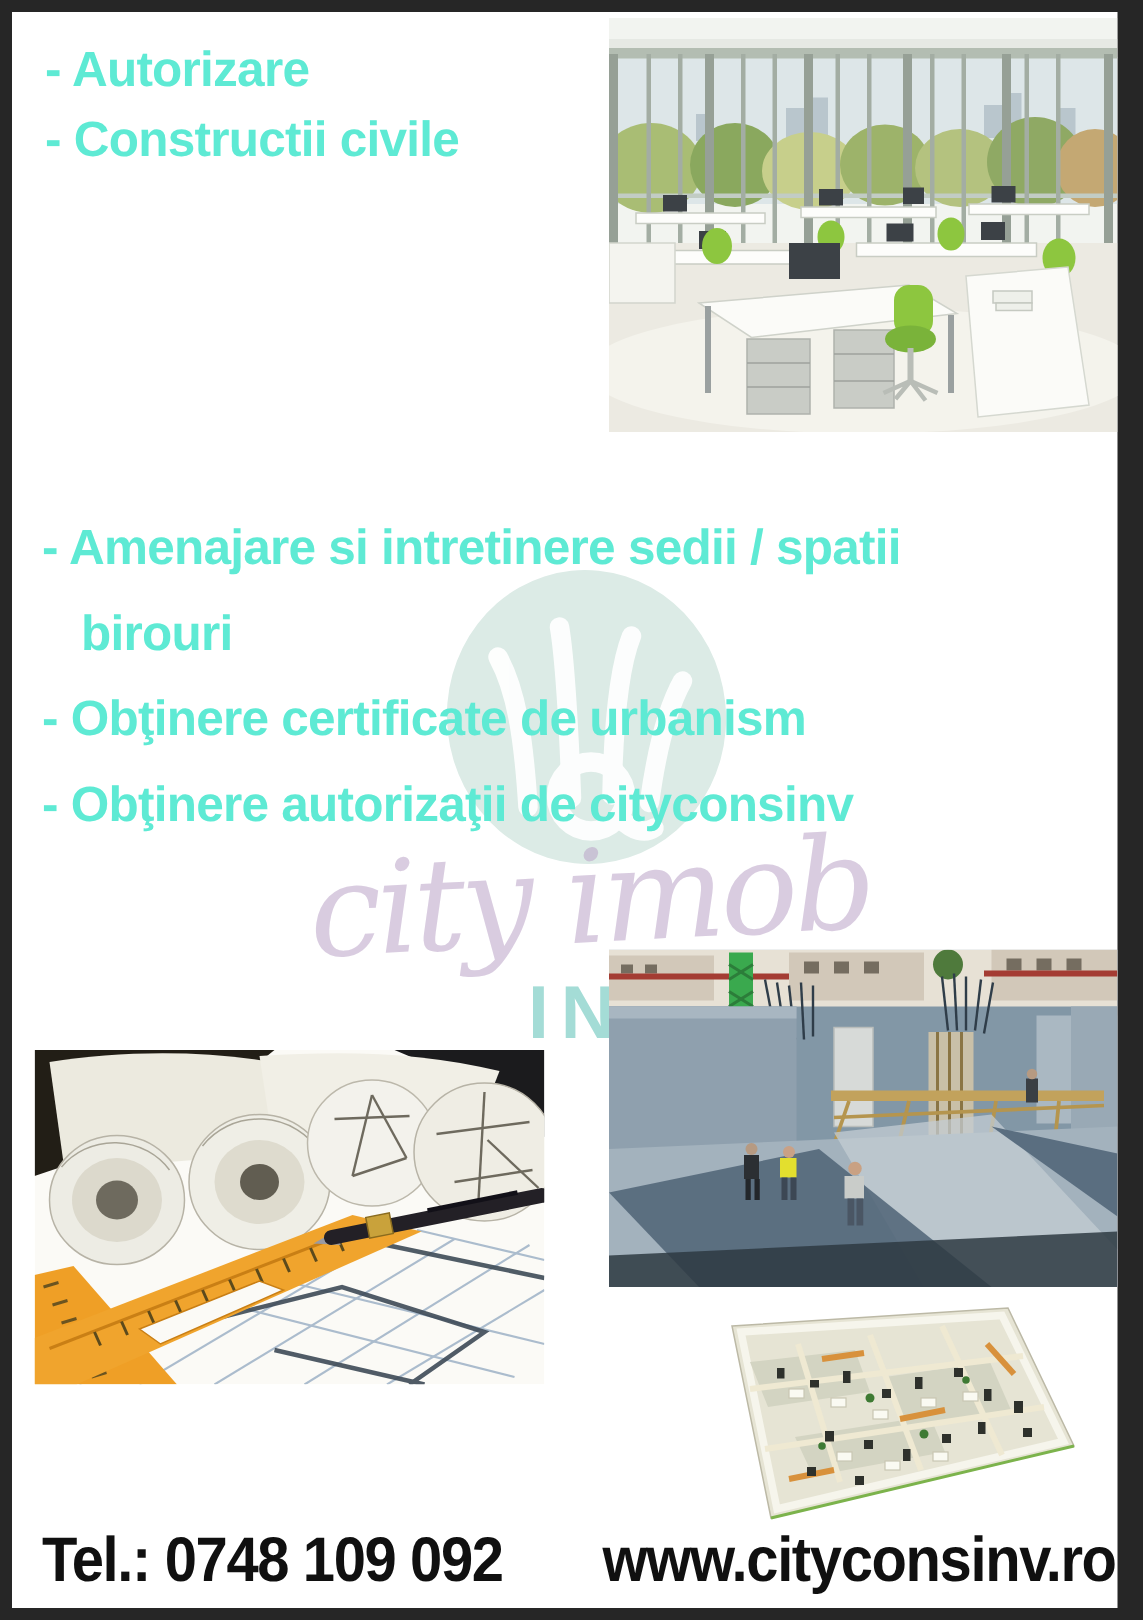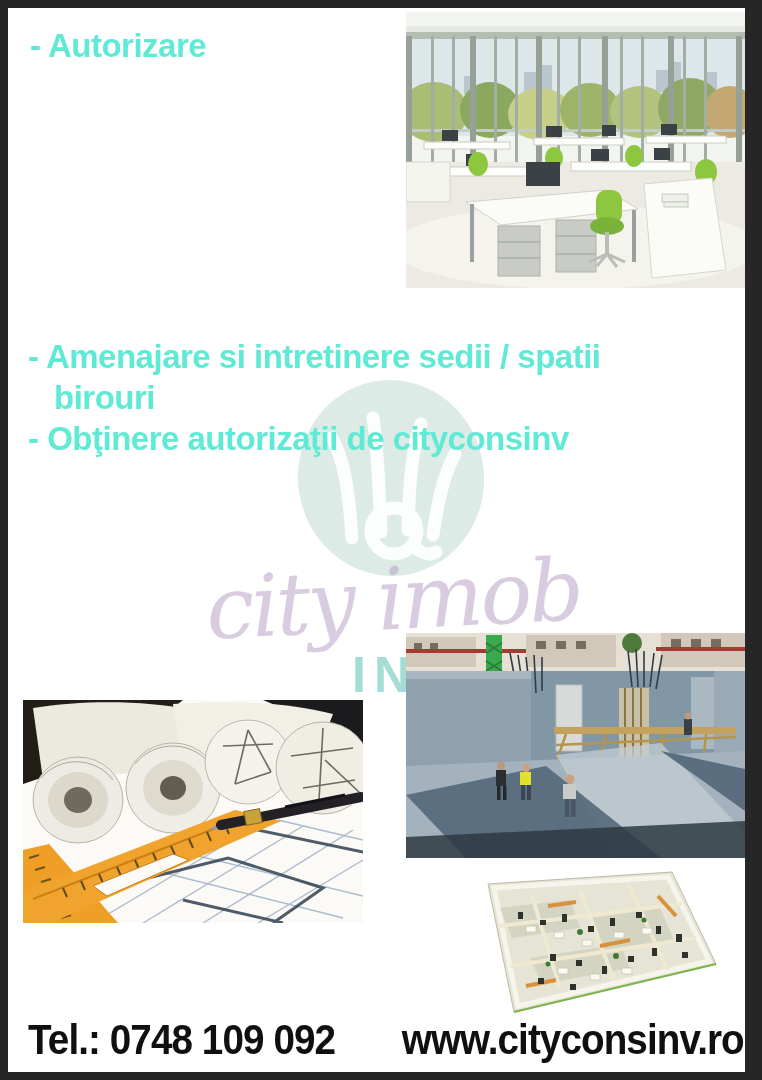--- a/index.html
+++ b/index.html
@@ -4,21 +4,21 @@
 <style>
   html,body{margin:0;padding:0;background:#555;}
   .page{position:relative;width:762px;height:1080px;background:#262626;overflow:hidden;
         font-family:"Liberation Sans",sans-serif;}
   .panel{position:absolute;left:8px;top:8px;width:737px;height:1064px;background:#ffffff;}
   .abs{position:absolute;}
 
   
   .svc-list{list-style:none;margin:0;padding:0;color:#5eead4;font-weight:700;}
   .svc-top{left:30px;top:22px;font-size:33px;line-height:47px;z-index:3;}
-  .svc-main{left:28px;top:336px;font-size:33px;line-height:41px;width:668px;z-index:3;}
+  .svc-main{left:28px;top:336px;font-size:33px;line-height:57px;width:668px;z-index:3;}
   .svc-list li{padding-left:26px;text-indent:-26px;letter-spacing:-0.5px;}
 
   
   .wm-badge{left:294px;top:378px;width:196px;height:202px;z-index:1;}
   .wm-script{left:206px;top:556px;z-index:1;font-family:"DejaVu Serif",serif;font-style:italic;
              font-size:86px;line-height:86px;color:rgba(185,163,198,0.55);
              transform:rotate(-3deg);letter-spacing:-3px;white-space:nowrap;}
   .wm-inv{left:352px;top:646px;z-index:1;font-weight:900;font-size:50px;
           color:#a4dcd6;letter-spacing:8px;}
 
@@ -51,20 +51,21 @@
       <path d="M139,157 C144,120 151,94 161,76"></path>
       <circle cx="100" cy="153" r="23"></circle>
       <path d="M120,168 C128,176 136,178 142,174"></path>
     </g>
   </svg>
   <div class="abs wm-script">city imob</div>
   <div class="abs wm-inv">INV</div>
 
   <ul class="abs svc-list svc-top">
     <li>- Autorizare</li>
+    <li>- Constructii civile</li>
   </ul>
 
   <div class="abs photo ph-office">
     <svg viewBox="0 0 339 276" preserveAspectRatio="none">
       <rect width="339" height="276" fill="#f2f4f0"></rect>
       <rect y="26" width="339" height="98" fill="#dde6e8"></rect>
       <g fill="#b9c6cd">
         <rect x="118" y="60" width="14" height="24"></rect>
           <rect x="136" y="53" width="10" height="31"></rect>
         <rect x="250" y="58" width="12" height="22"></rect>
@@ -160,20 +161,21 @@
           <rect x="256" y="182" width="26" height="8"></rect>
           <rect x="258" y="190" width="24" height="5"></rect>
         </g>
 
       <rect x="0" y="150" width="44" height="40" fill="#f4f4ef" stroke="#d2d5cd"></rect>
     </svg>
   </div>
 
   <ul class="abs svc-list svc-main">
     <li>- Amenajare si intretinere sedii / spatii birouri</li>
+    <li>- Obţinere certificate de urbanism</li>
     <li>- Obţinere autorizaţii de cityconsinv</li>
   </ul>
 
   <div class="abs photo ph-constr">
     <svg viewBox="0 0 339 225" preserveAspectRatio="none">
       <rect width="339" height="225" fill="#8297a6"></rect>
       <rect width="339" height="38" fill="#e7e1d5"></rect>
       <g fill="#d2c8b9">
         <rect x="0" y="4" width="70" height="30"></rect>
           <rect x="120" y="2" width="90" height="32"></rect>

